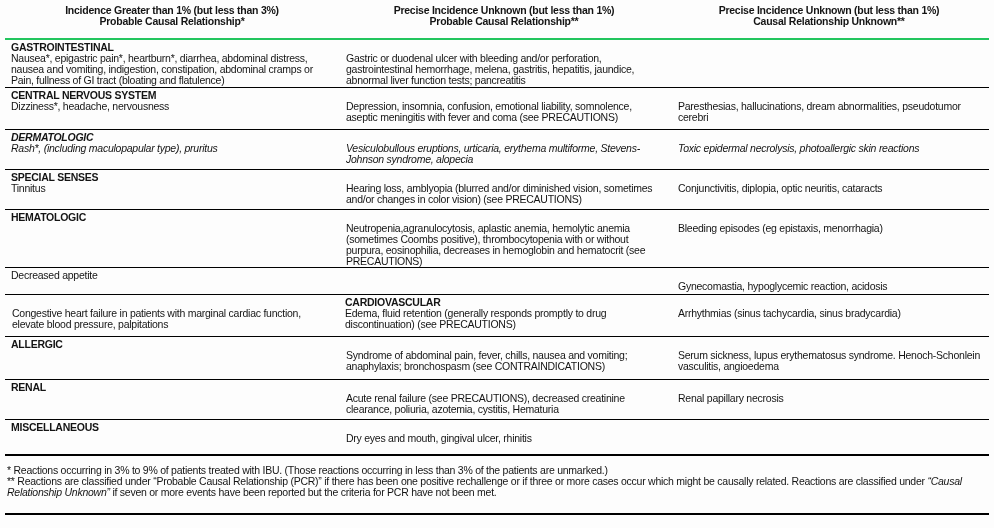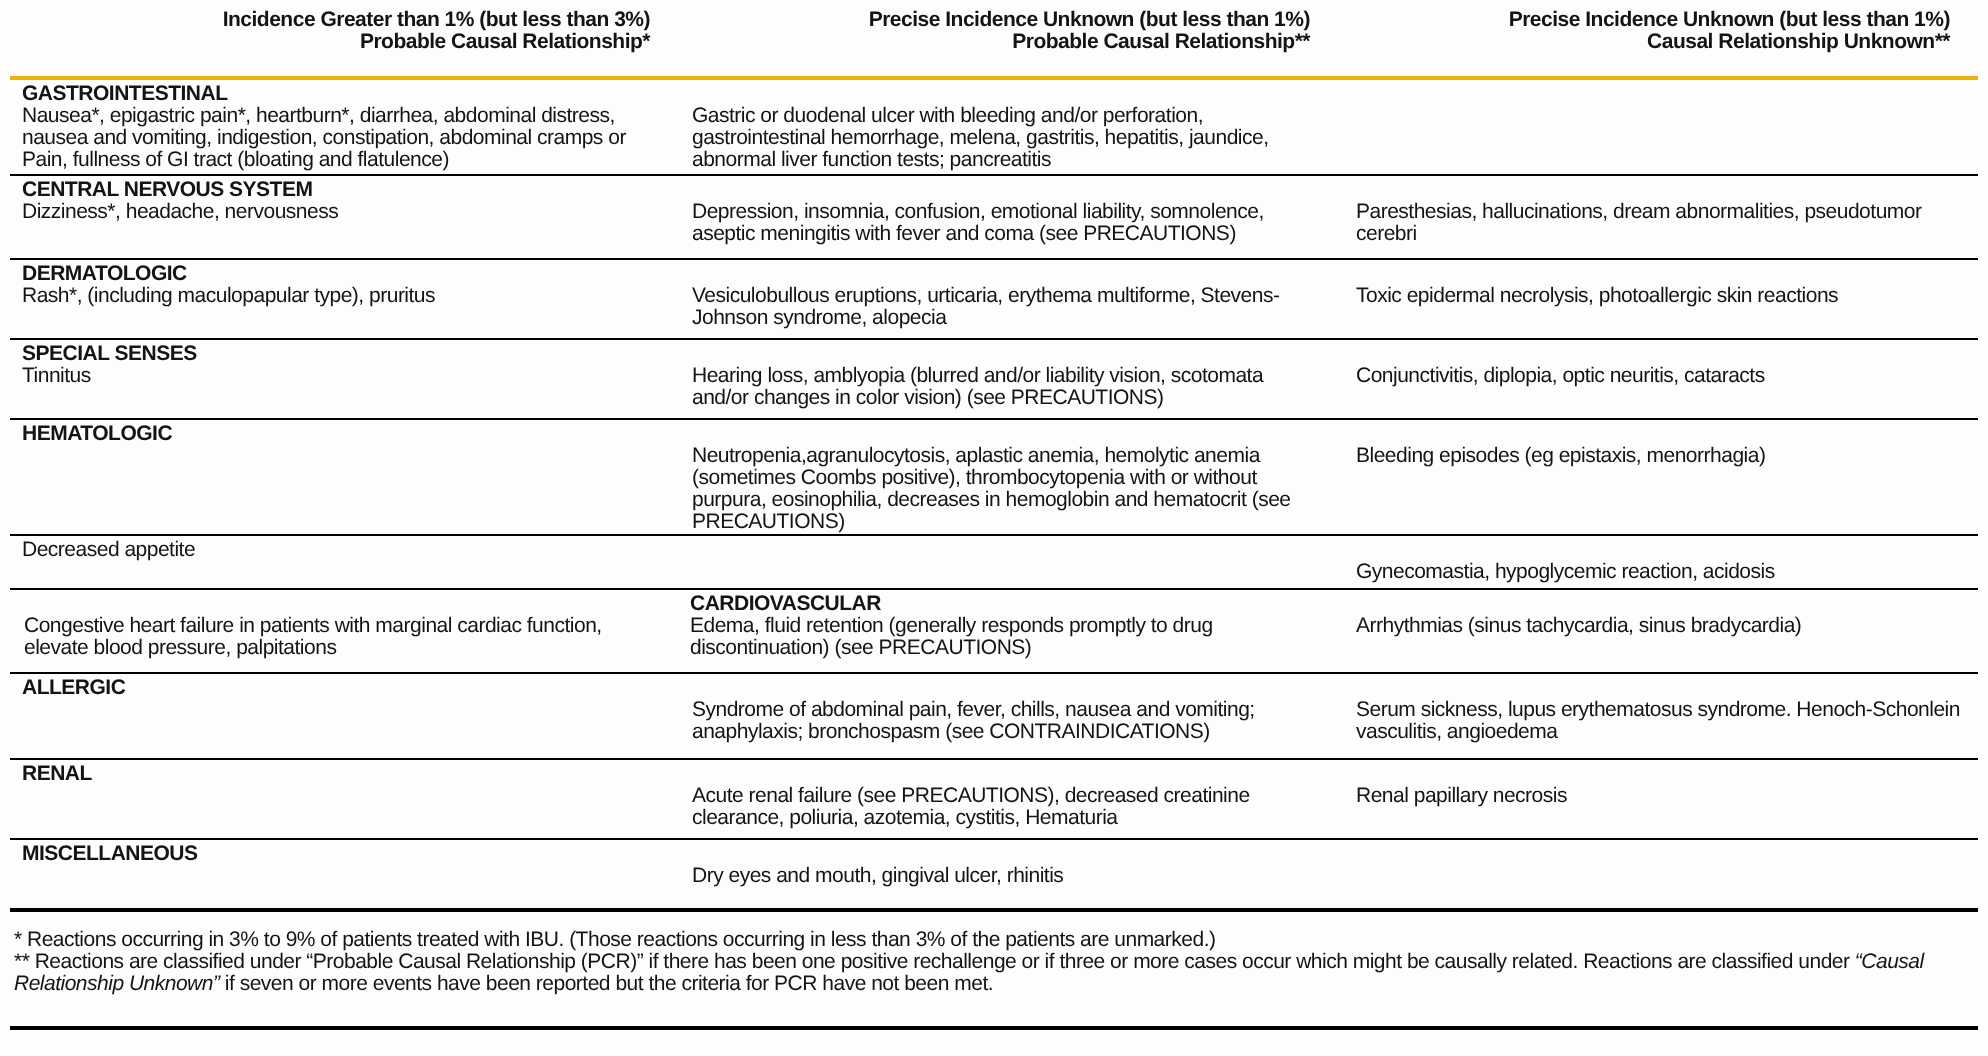--- a/index.html
+++ b/index.html
@@ -5,30 +5,30 @@
   html,body{margin:0;padding:0;background:#e8e8e8;}
   .page{
     width:994px;height:528px;background:#fdfdfd;color:#141414;
     font-family:"Liberation Sans","DejaVu Sans",sans-serif;
     font-size:10.5px;line-height:11px;letter-spacing:-0.25px;
     box-sizing:border-box;position:relative;overflow:hidden;
   }
   .tbl{width:984px;margin:0 5px;}
   .grid{display:grid;grid-template-columns:334px 330px 320px;}
   .hdr{min-height:38px;padding-top:5px;box-sizing:border-box;}
-  .hdr .hcell{text-align:right;font-weight:bold;padding:0 14px;}
+  .hdr .hcell{text-align:center;font-weight:bold;padding:0 14px;}
   .row{border-top:1.5px solid #000;box-sizing:border-box;}
-  .row.first{border-top:2px solid #eab308;}
+  .row.first{border-top:2px solid #22c55e;}
   .cell{padding:2px 8px 0 6px;box-sizing:border-box;}
   .cell.c1{padding-left:6px;}
   .cell.c2{padding-left:7px;}
   .cell.c3{padding-left:9px;}
   .sys{font-weight:bold;}
   .offset{padding-top:11px;}
-  .r0{min-height:49px;} .r1{min-height:42px;} .r2{min-height:40px;}
+  .r0{min-height:49px;} .r1{min-height:42px;} .r2{min-height:40px;font-style:italic;}
   .r3{min-height:40px;} .r4{min-height:58px;} .r5{min-height:27px;}
   .r6{min-height:42px;} .r7{min-height:43px;} .r8{min-height:40px;}
   .r9{min-height:35px;}
   .footnotes{
     border-top:2px solid #000;border-bottom:2px solid #000;
     min-height:61px;padding:9px 2px 8px 2px;box-sizing:border-box;
   }
   .fnote{margin:0;}
   .italic{font-style:italic;}
 </style>
@@ -91,21 +91,21 @@
         <div class="offset">Toxic epidermal necrolysis, photoallergic skin reactions</div>
       </div>
     </div>
 
     <div class="grid row r3">
       <div class="cell c1">
         <div class="sys">SPECIAL SENSES</div>
         <div>Tinnitus</div>
       </div>
       <div class="cell c2">
-        <div class="offset">Hearing loss, amblyopia (blurred and/or liability vision, scotomata and/or changes in color vision) (see PRECAUTIONS)</div>
+        <div class="offset">Hearing loss, amblyopia (blurred and/or diminished vision, sometimes and/or changes in color vision) (see PRECAUTIONS)</div>
       </div>
       <div class="cell c3">
         <div class="offset">Conjunctivitis, diplopia, optic neuritis, cataracts</div>
       </div>
     </div>
 
     <div class="grid row r4">
       <div class="cell c1">
         <div class="sys">HEMATOLOGIC</div>
         <div></div>

